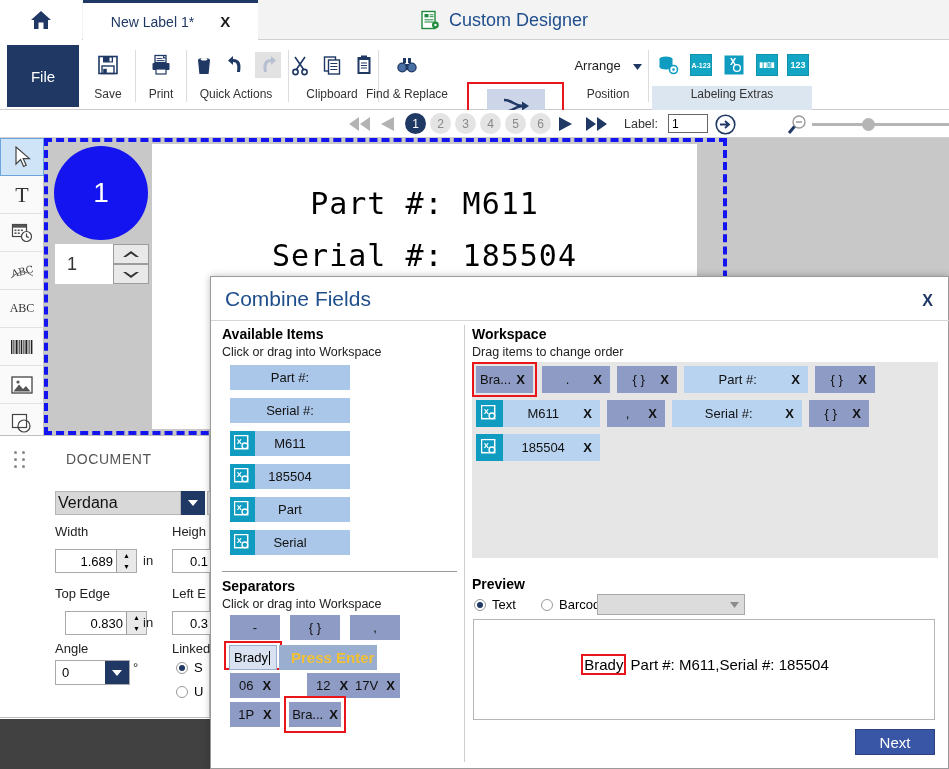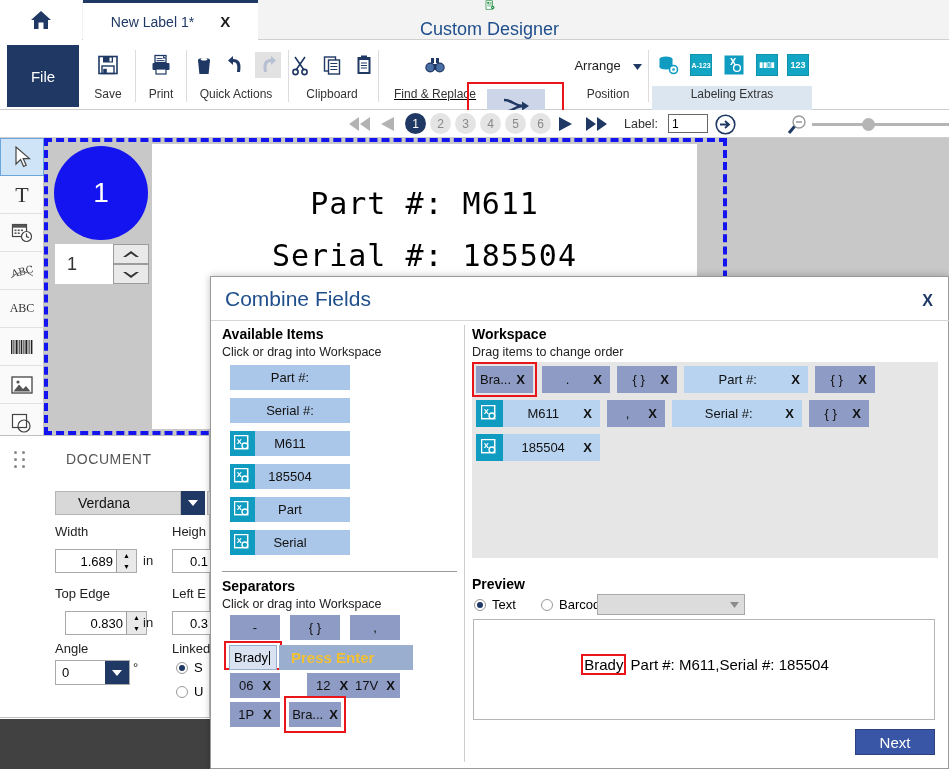--- a/index.html
+++ b/index.html
@@ -11,21 +11,21 @@
   }
   .app { position:absolute; inset:0; }
 
   
   .tabbar { position:absolute; left:0; top:0; width:949px; height:40px; background:#f3f3f3; border-bottom:1px solid #d0d0d0; }
   .home-btn { position:absolute; left:0; top:0; width:82px; height:40px; background:#ffffff; display:flex; align-items:center; justify-content:center; }
   .home-btn svg { width:24px; height:24px; }
   .doc-tab { position:absolute; left:83px; top:0; width:175px; height:40px; background:#ffffff; border-top:3px solid #1f3864; display:flex; align-items:center; justify-content:center; gap:26px; }
   .doc-tab .lbl { font-size:14px; color:#1f3864; }
   .doc-tab .x { font-size:15px; font-weight:bold; color:#1a1a1a; cursor:pointer; }
-  .app-title { position:absolute; left:420px; top:0; height:40px; display:flex; align-items:center; gap:9px;flex-direction:column; }
+  .app-title { position:absolute; left:420px; top:0; height:40px; display:flex; align-items:center; gap:9px; }
   .app-title .t { font-size:18px; color:#1f4e8c; }
 
   
   .ribbon { position:absolute; left:0; top:40px; width:949px; height:70px; background:#ffffff; border-bottom:1px solid #cccccc; }
   .file-btn { position:absolute; left:7px; top:5px; width:72px; height:62px; background:#1f3864; color:#fff; display:flex; align-items:center; justify-content:center; font-size:15px; }
   .rgroup { position:absolute; top:5px; height:62px; display:flex; flex-direction:column; align-items:center; justify-content:flex-start; }
   .rgroup .icons { height:40px; display:flex; align-items:center; justify-content:center; gap:6px; }
   .rgroup .glabel { font-size:12px; color:#333; line-height:14px; margin-top:2px; }
   .sep-v { position:absolute; top:10px; width:1px; height:52px; background:#dcdcdc; }
   .hl-red { outline:2px solid #e8161a; outline-offset:0; }
@@ -59,21 +59,21 @@
   .spinbtns { width:36px; height:40px; display:flex; flex-direction:column; }
   .spinbtns div { flex:1; background:#e9e9e9; border:1px solid #9c9c9c; display:flex; align-items:center; justify-content:center; font-size:9px; }
 
   
   .docpanel { position:absolute; left:0; top:435px; width:210px; height:283px; background:#ffffff; border:1px solid #bfbfbf; border-left:none; }
   .dp-head { height:46px; display:flex; align-items:center; }
   .dots { margin-left:14px; display:grid; grid-template-columns:repeat(2,4px); grid-gap:4px; }
   .dots i { width:3px; height:3px; background:#888; border-radius:50%; display:block; }
   .dp-title { margin-left:40px; font-size:14px; color:#555; letter-spacing:.6px; }
   .fontrow { position:absolute; left:55px; top:491px; width:150px; height:24px; display:flex; }
-  .fontsel { flex:1; background:#d8d8d8; border:1px solid #b5b5b5; display:flex; align-items:center; padding-left:22px; font-size:14px; color:#111; }
+  .fontsel { flex:1; background:#d8d8d8; border:1px solid #b5b5b5; display:flex; align-items:center; padding-left:2px; font-size:16px; color:#111; }
   .caretbtn { width:24px; background:#1f3864; display:flex; align-items:center; justify-content:center; }
   .fieldlabel { position:absolute; font-size:13px; color:#222; }
   .numfield { position:absolute; width:82px; height:24px; border:1px solid #aaa; background:#fff; display:flex; align-items:center; }
   .numfield .v { flex:1; text-align:right; padding-right:3px; font-size:13px; }
   .numfield .sp { width:20px; height:22px; background:#e9e9e9; border-left:1px solid #9c9c9c; display:flex; flex-direction:column; }
   .numfield .sp span { flex:1; display:flex; align-items:center; justify-content:center; font-size:7px; }
   .unit { position:absolute; font-size:13px; color:#222; }
   .anglesel { position:absolute; left:55px; top:660px; width:75px; height:25px; display:flex; border:1px solid #aaa; background:#fff; }
   .anglesel .v { flex:1; padding-left:6px; font-size:13px; display:flex; align-items:center; }
   .radioline { position:absolute; display:flex; align-items:center; gap:6px; font-size:13px; }
@@ -239,21 +239,21 @@
             <rect x="6.9" y="8.5" width="6" height="1" fill="#1f3864"></rect>
             <rect x="6.9" y="11" width="6" height="1" fill="#1f3864"></rect>
             <rect x="6.9" y="13.5" width="6" height="1" fill="#1f3864"></rect>
           </svg>
         </span>
       </div>
       <div class="glabel">Clipboard</div>
     </div>
     <div class="sep-v" style="left:378px;"></div>
 
-    <div class="rgroup" style="left:392px; width:86px;text-decoration:underline;">
+    <div class="rgroup" style="left:364px; width:86px;">
       <div class="icons">
         <span class="icobox">
           <svg width="22" height="22" viewBox="0 0 22 22">
             <path d="M7 4 L10 4 L10 9 L7 9 Z M12 4 L15 4 L15 9 L12 9 Z" fill="#1f3864"></path>
             <circle cx="6.3" cy="13.5" r="4.4" fill="#4a6fa5" stroke="#1f3864" stroke-width="1.2"></circle>
             <circle cx="15.7" cy="13.5" r="4.4" fill="#4a6fa5" stroke="#1f3864" stroke-width="1.2"></circle>
             <rect x="9.6" y="10" width="2.8" height="6" fill="#1f3864"></rect>
           </svg>
         </span>
       </div>
@@ -601,21 +601,21 @@
   </div>
   <div class="sepchip" style="position:absolute;left:350px;top:615px;width:50px;">
     <span>,</span>
   </div>
 
   <div class="hl-red" style="position:absolute;left:226px;top:643px;width:54px;height:25px;"></div>
   <div class="brady-input" style="position:absolute;left:229px;top:645px;width:48px;">
     <span>Brady</span>
       <span style="width:1px;height:14px;background:#000;margin-left:1px;"></span>
   </div>
-  <div class="press-enter" style="position:absolute;left:279px;top:645px;width:134px;padding-left:12px;">
+  <div class="press-enter" style="position:absolute;left:279px;top:645px;width:98px;padding-left:12px;">
     <span>Press Enter</span>
   </div>
 
   <div class="sepchip" style="position:absolute;left:230px;top:673px;width:50px;gap:9px;">
     <span>06</span>
     <span class="xx">X</span>
   </div>
   <div class="sepchip" style="position:absolute;left:307px;top:673px;width:50px;gap:9px;">
     <span>12</span>
     <span class="xx">X</span>

